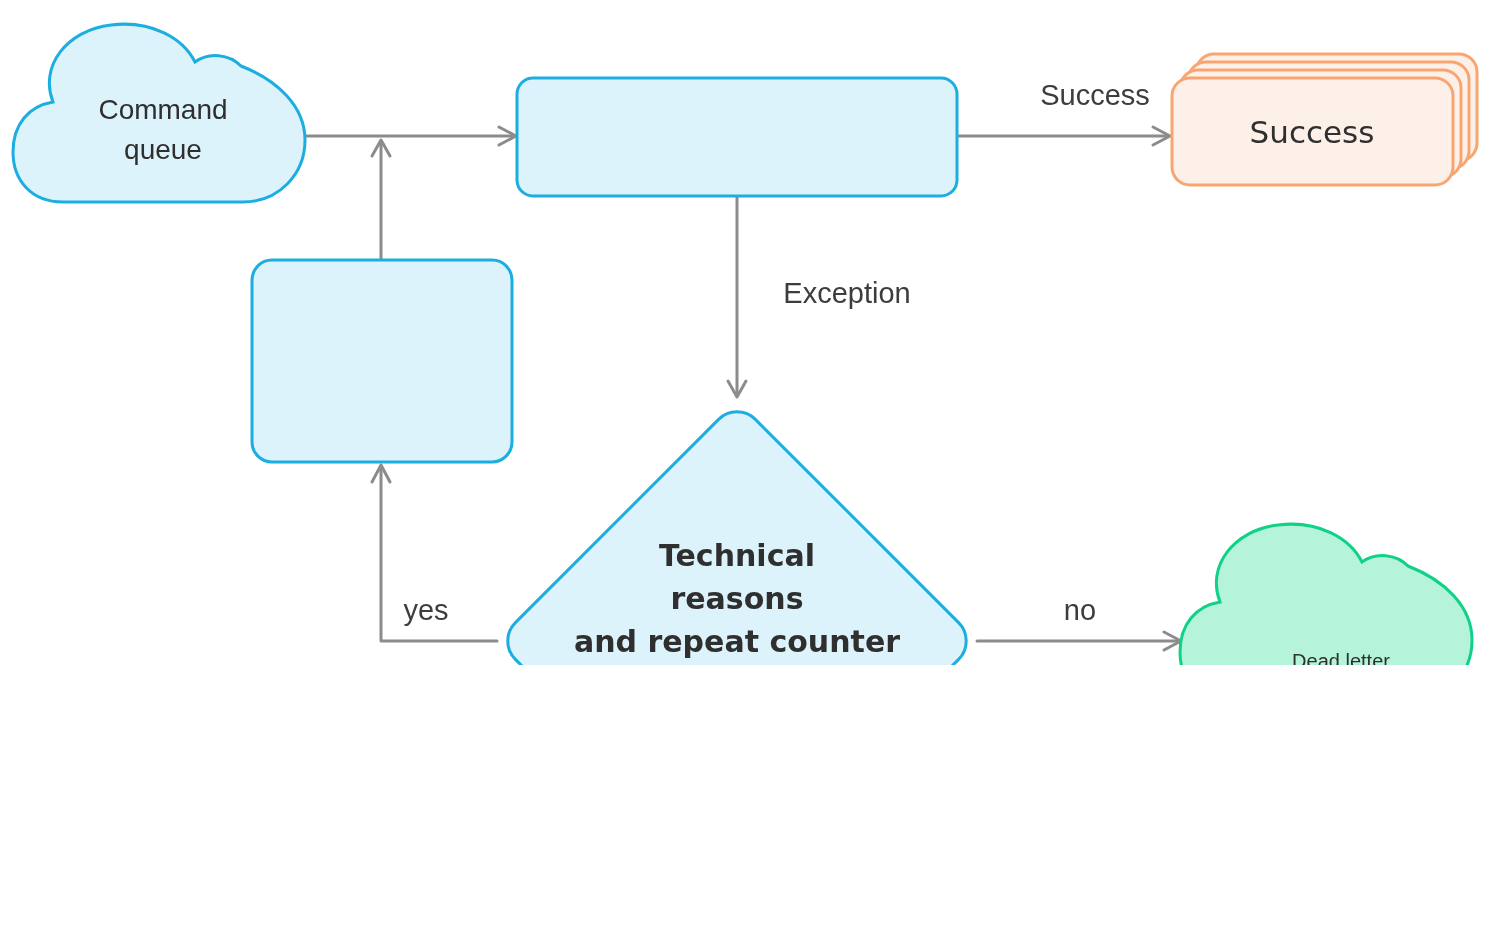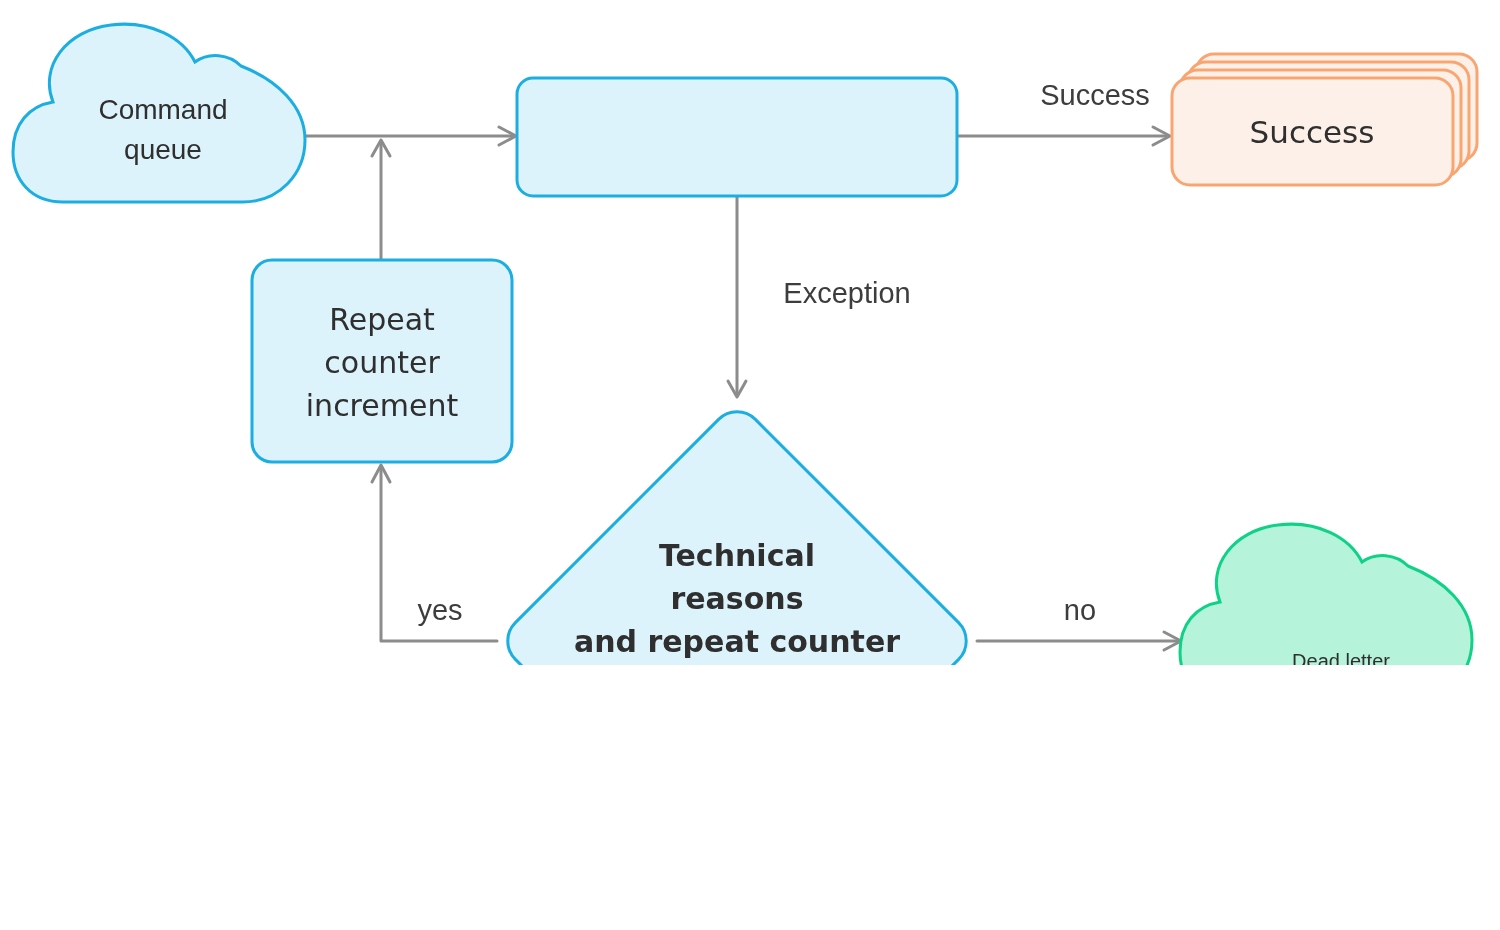--- a/index.html
+++ b/index.html
@@ -35,21 +35,21 @@
     line-height:1.2;
   }
   .lbl-command-queue   {left:163px;  top:130px; font-size:28px; line-height:40px; font-family:"Liberation Sans","DejaVu Sans",sans-serif;}
   .lbl-command-processing{left:737px;top:138px; font-size:31px;}
   .lbl-events          {left:1312px; top:132px; font-size:31px;}
   .lbl-repeat-counter  {left:382px;  top:362px; font-size:30px; line-height:43px;}
   .lbl-decision        {left:737px;  top:641px; font-size:30px; line-height:43px; font-weight:600;}
   .lbl-dead-letter     {left:1341px; top:679px; font-size:20px; line-height:36px; font-family:"Liberation Sans","DejaVu Sans",sans-serif;}
   .lbl-success         {left:1095px; top:95px;}
   .lbl-exception       {left:847px;  top:293px;}
-  .lbl-yes             {left:440px;  top:610px;}
+  .lbl-yes             {left:426px;  top:610px;}
   .lbl-no              {left:1080px; top:610px;text-align:right;}
 </style>
 </head>
 <body>
 
 <div class="canvas">
 
   <svg width="1500" height="930" viewBox="0 0 1500 930">
 
     <g>
@@ -107,23 +107,20 @@
            C 196 30, 216 32, 228 44
            C 264 58, 292 84, 292 118
            C 292 152, 266 180, 230 180
            Z"></path>
     </g>
   </svg>
 
   <div class="label lbl-command-queue">Command
 queue</div>
   <div class="label lbl-events">Success</div>
-  <div class="label lbl-repeat-counter">Repeat
-counter
-increment</div>
   <div class="label lbl-decision">Technical
 reasons
 and repeat counter
 has not been
 stopped yet?</div>
   <div class="label lbl-dead-letter">Dead letter
 queue</div>
 
   <div class="label edge-label lbl-success">Success</div>
   <div class="label edge-label lbl-exception">Exception</div>

